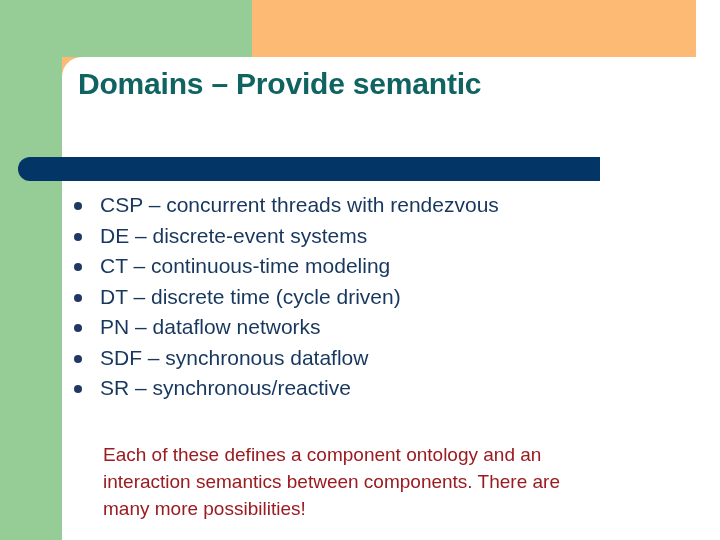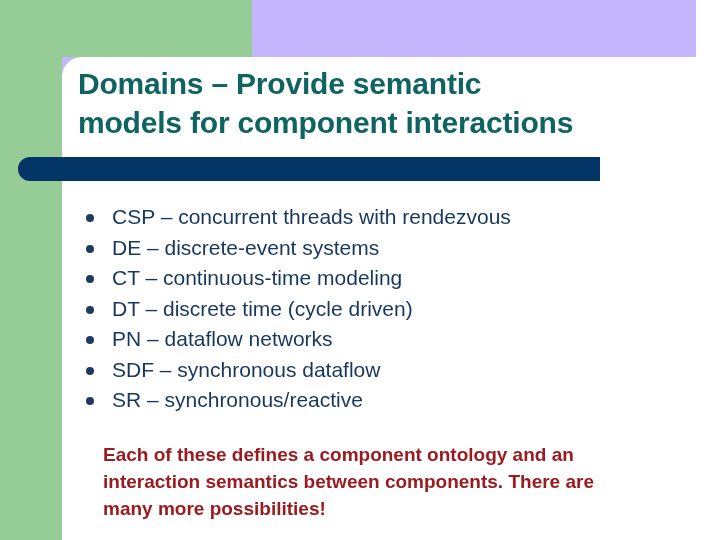--- a/index.html
+++ b/index.html
@@ -5,21 +5,21 @@
   html, body {
     margin: 0;
     padding: 0;
     background: #ffffff;
   }
 
   #slide {
     position: relative;
     width: 696px;
     height: 540px;
-    background: #c4b5fd;
+    background: #fdba74;
     overflow: hidden;
     font-family: "Liberation Sans", sans-serif;
     -webkit-font-smoothing: none;
   }
 
   
 
   .green-left-strip {
     position: absolute;
     left: 0;
@@ -78,21 +78,21 @@
     white-space: nowrap;
   }
 
   
 
   .bullet-list {
     position: absolute;
     left: 74px;
     top: 190px;
     width: 620px;
-    margin: 12px;
+    margin: 0;
     padding: 0;
     list-style: none;
   }
 
   .bullet-item {
     position: relative;
     display: flex;
     align-items: flex-start;
     height: 30.5px;
     color: #17375e;
@@ -118,21 +118,20 @@
   
 
   .note {
     position: absolute;
     left: 103px;
     top: 441px;
     width: 580px;
     color: #9b1b20;
     font-size: 19px;
     line-height: 27px;
-    font-weight: bold;
   }
 
   .note-line {
     display: block;
     white-space: nowrap;
   }
 </style>
 </head>
 <body>
 
@@ -141,21 +140,20 @@
   <div class="green-left-strip"></div>
 
   <div class="green-top-block"></div>
 
   <div class="white-card"></div>
 
   <div class="navy-bar"></div>
 
   <div class="title">
     <span class="title-line">Domains – Provide semantic</span>
-    <span class="title-line">models for component interactions</span>
   </div>
 
   <ul class="bullet-list">
     <li class="bullet-item">
       <span class="bullet-marker"></span>
       <span class="bullet-text">CSP – concurrent threads with rendezvous</span>
     </li>
     <li class="bullet-item">
       <span class="bullet-marker"></span>
       <span class="bullet-text">DE – discrete-event systems</span>

